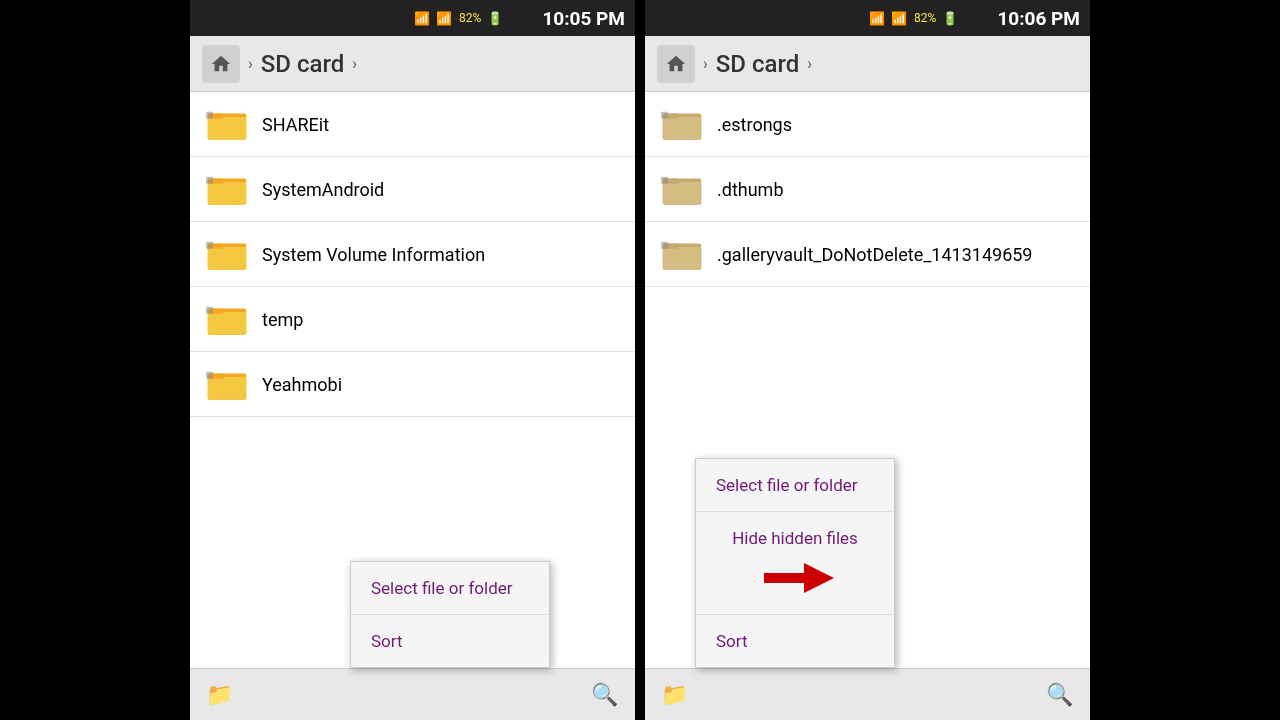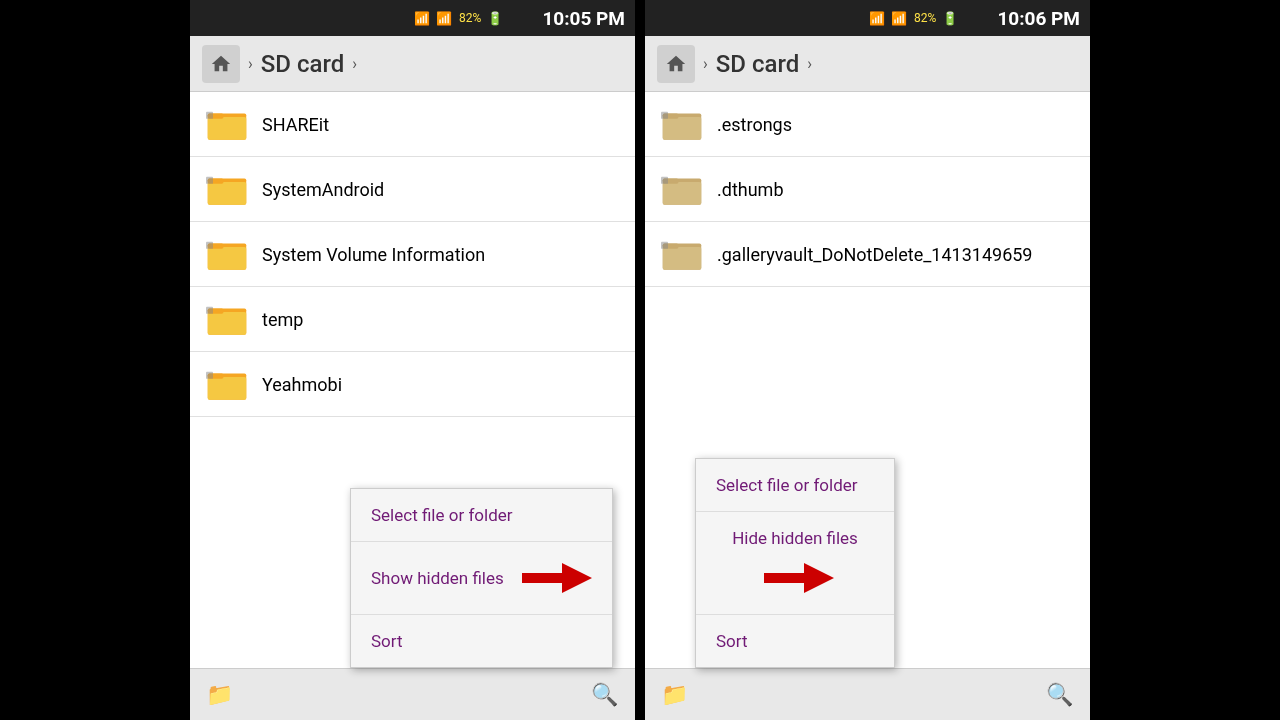--- a/index.html
+++ b/index.html
@@ -248,26 +248,20 @@
         <span class="folder-name">Yeahmobi</span>
       </div>
 
 
     </div>
 
     <div class="context-menu" style="bottom: 52px; left: 160px;">
       <div class="context-menu-item">
         <span>Select file or folder</span>
       </div>
-      <div class="context-menu-item" style="display:flex; align-items:center; justify-content:space-between;">
-        <span>Show hidden files</span>
-        <svg width="70" height="40" viewBox="0 0 70 40" style="margin-left:8px;">
-          <polygon points="70,20 40,5 40,15 0,15 0,25 40,25 40,35" fill="#cc0000"></polygon>
-        </svg>
-      </div>
       <div class="context-menu-item">
         <span>Sort</span>
       </div>
     </div>
 
     <div class="bottom-bar">
       <span class="bottom-icon">📁</span>
       <span class="bottom-icon">🔍</span>
     </div>
   </div>

